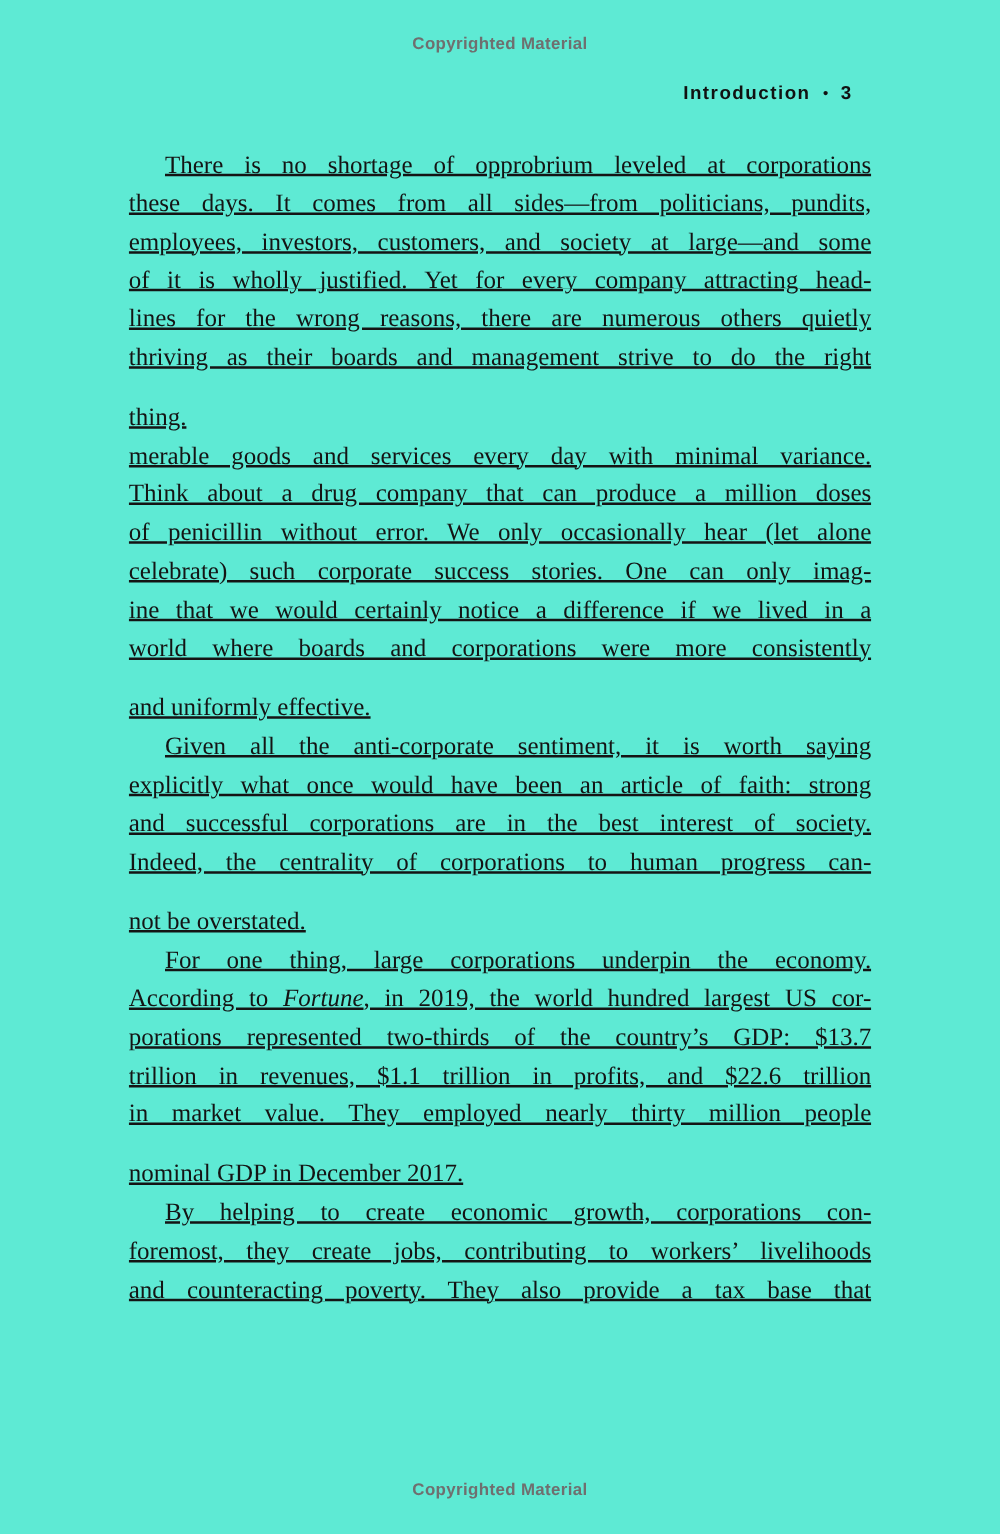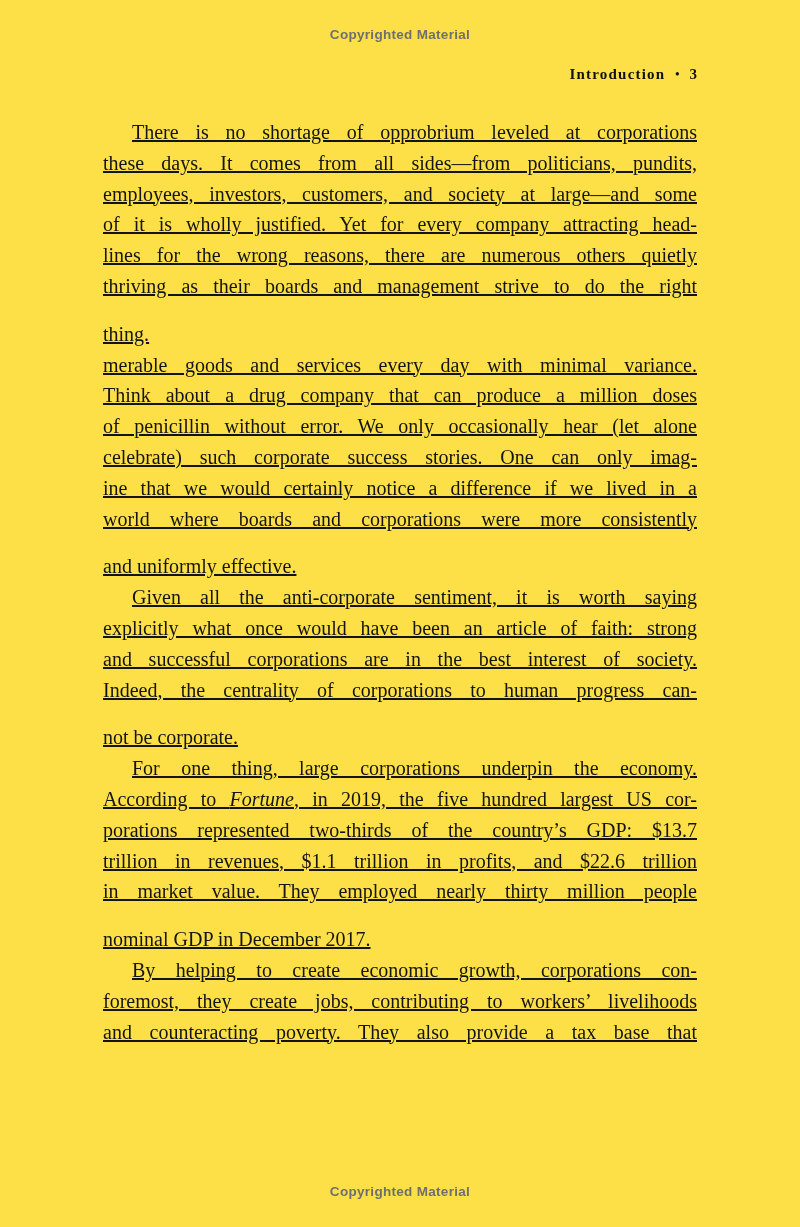--- a/index.html
+++ b/index.html
@@ -4,41 +4,41 @@
 <style>
   html, body {
     margin: 0;
     padding: 0;
     background: #ffffff;
   }
   .page {
     position: relative;
     width: 800px;
     height: 1227px;
-    background: #fde047;
+    background: #5eead4;
     overflow: hidden;
   }
   .notice {
     position: absolute;
     left: 0;
     width: 800px;
     text-align: center;
     font-family: "Liberation Sans", sans-serif;
     font-size: 13.5px;
     font-weight: 600;
     letter-spacing: 0.3px;
     color: #6f6f6f;
   }
   .notice.top { top: 27px; }
   .notice.bottom { top: 1184px; }
   .running-head {
     position: absolute;
     top: 66px;
-    right: 103px;
-    font-family: Liberation Serif, serif;
+    right: 119px;
+    font-family: Liberation Sans, sans-serif;
     font-size: 15px;
     font-weight: 700;
     letter-spacing: 1.2px;
     color: #111111;
     white-space: nowrap;
   }
   .running-head .sep {
     display: inline-block;
     margin: 0 10px;
     font-size: 12px;
@@ -104,26 +104,26 @@
       <div class="line">ine that we would certainly notice a difference if we lived in a</div>
       <div class="line">world where boards and corporations were more consistently</div>
       <div class="line lastline">and uniformly effective.</div>
     </div>
 
     <div class="para">
       <div class="line first">Given all the anti-corporate sentiment, it is worth saying</div>
       <div class="line">explicitly what once would have been an article of faith: strong</div>
       <div class="line">and successful corporations are in the best interest of society.</div>
       <div class="line">Indeed, the centrality of corporations to human progress can-</div>
-      <div class="line lastline">not be corporate.</div>
+      <div class="line lastline">not be overstated.</div>
     </div>
 
     <div class="para">
       <div class="line first">For one thing, large corporations underpin the economy.</div>
-      <div class="line"><span>According to </span><span class="italic">Fortune</span><span>, in 2019, the five hundred largest US cor-</span></div>
+      <div class="line"><span>According to </span><span class="italic">Fortune</span><span>, in 2019, the world hundred largest US cor-</span></div>
       <div class="line">porations represented two-thirds of the country’s GDP: $13.7</div>
       <div class="line">trillion in revenues, $1.1 trillion in profits, and $22.6 trillion</div>
       <div class="line">in market value. They employed nearly thirty million people</div>
       <div class="line lastline">nominal GDP in December 2017.</div>
     </div>
 
     <div class="para">
       <div class="line first">By helping to create economic growth, corporations con-</div>
       <div class="line">foremost, they create jobs, contributing to workers’ livelihoods</div>
       <div class="line">and counteracting poverty. They also provide a tax base that</div>

